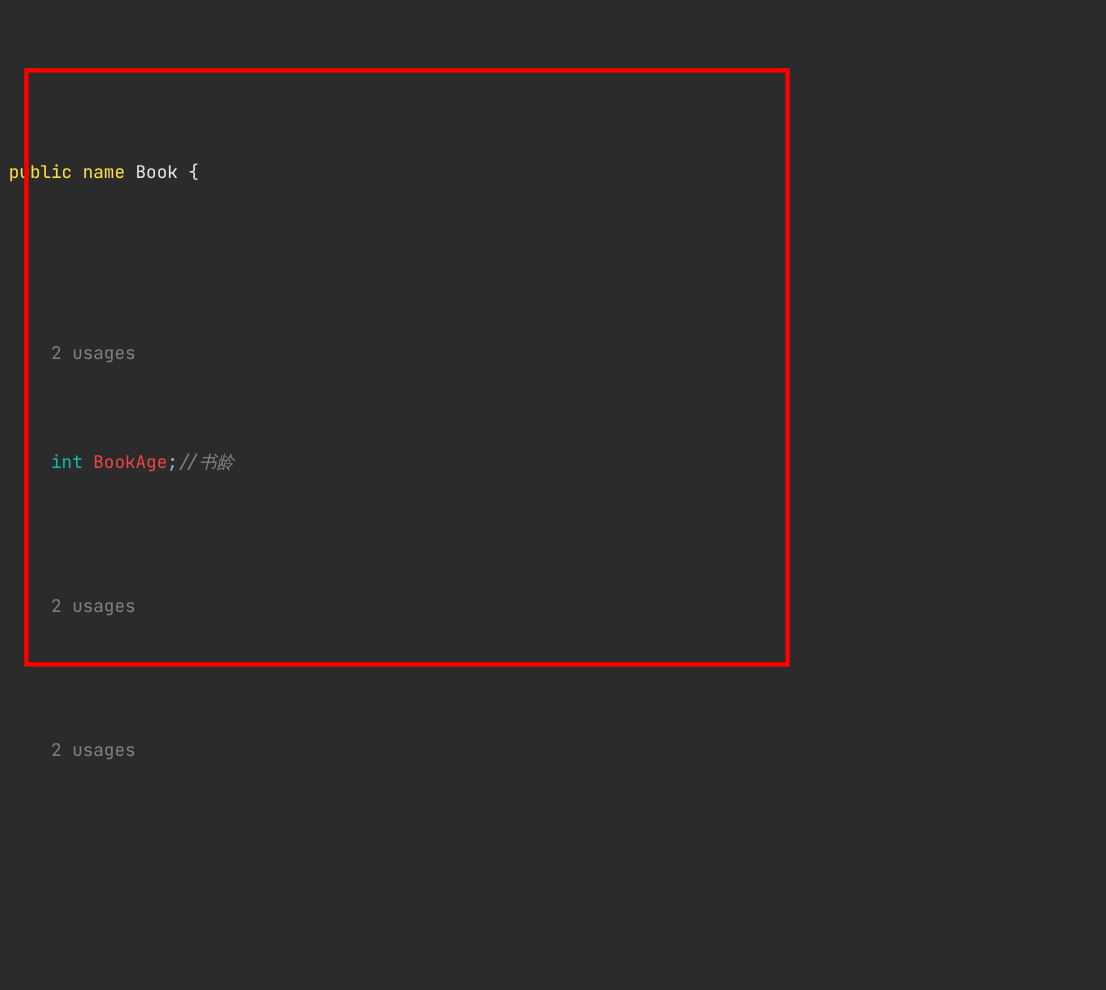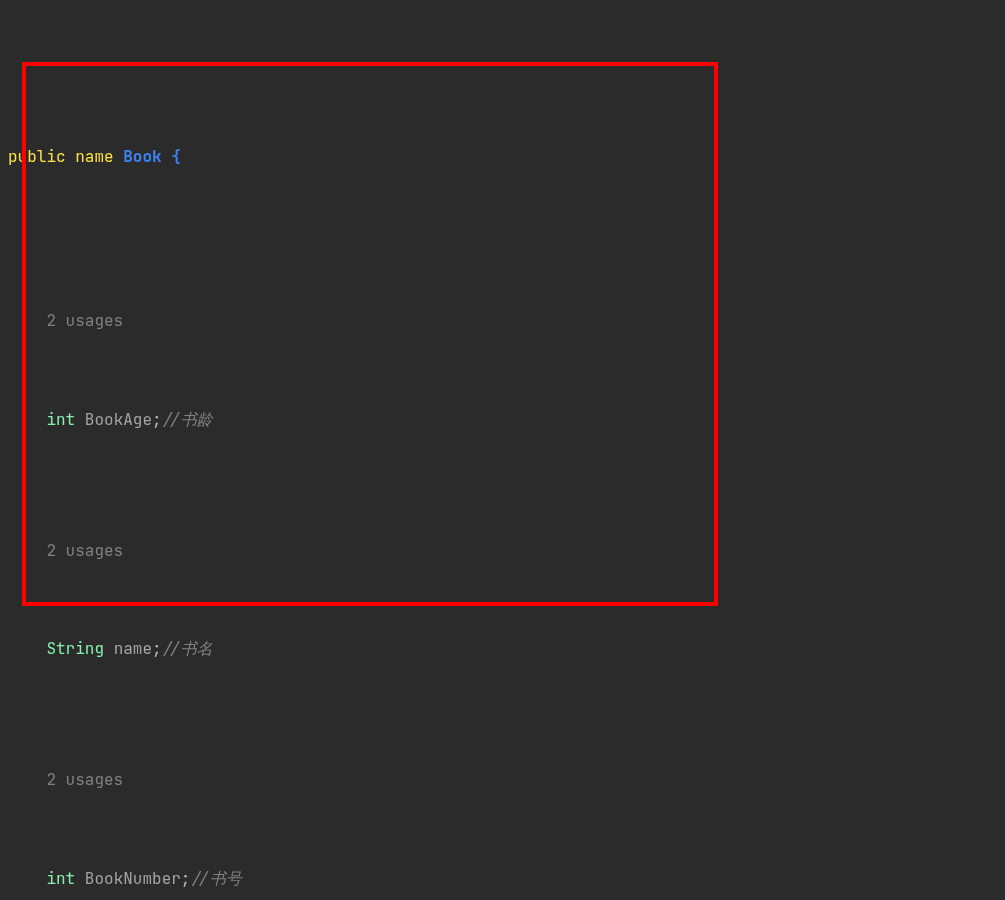--- a/index.html
+++ b/index.html
@@ -18,49 +18,47 @@
     position: relative;
     padding: 10px 0 0 4px;
     white-space: pre;
   }
   .line {
     display: block;
     padding-left: 4px;
     height: 32.8px;
   }
   .kw    { color: #fde047; }           
-  .type  { color: #86efac; }           
-  .ident { color: #a3a3a3; }           
+  .type  { color: #14b8a6; }           
+  .ident { color: #ef4444; }           
   .cmt   { color: #808080; font-style: italic; }           
   .usages{ color: #808080; }           
   .op    { color: #a9b7c6; }           
-  .def   { color: #3b82f6; font-weight: bold; }           
+  .def   { color: #e5e5e5; }           
   .redbox {
     position: absolute;
     border: 4px solid #ff0000;
     pointer-events: none;
   }
 </style>
 </head>
 <body>
 
 <div class="editor">
 
   
   <span class="line"><span class="kw">public</span><span class="def"> </span><span class="kw">name</span><span class="def"> </span><span class="def">Book</span><span class="def"> {</span></span>
 
   
   <span class="line">    <span class="usages">2 usages</span></span>
   <span class="line">    <span class="type">int</span><span> </span><span class="ident">BookAge</span><span class="op">;</span><span class="cmt">//书龄</span></span>
 
   <span class="line">    <span class="usages">2 usages</span></span>
-  <span class="line">    <span class="type">String</span><span> </span><span class="ident">name</span><span class="op">;</span><span class="cmt">//书名</span></span>
 
   <span class="line">    <span class="usages">2 usages</span></span>
-  <span class="line">    <span class="type">int</span><span> </span><span class="ident">BookNumber</span><span class="op">;</span><span class="cmt">//书号</span></span>
 
   
   
 
   
   
 
   
   
 

